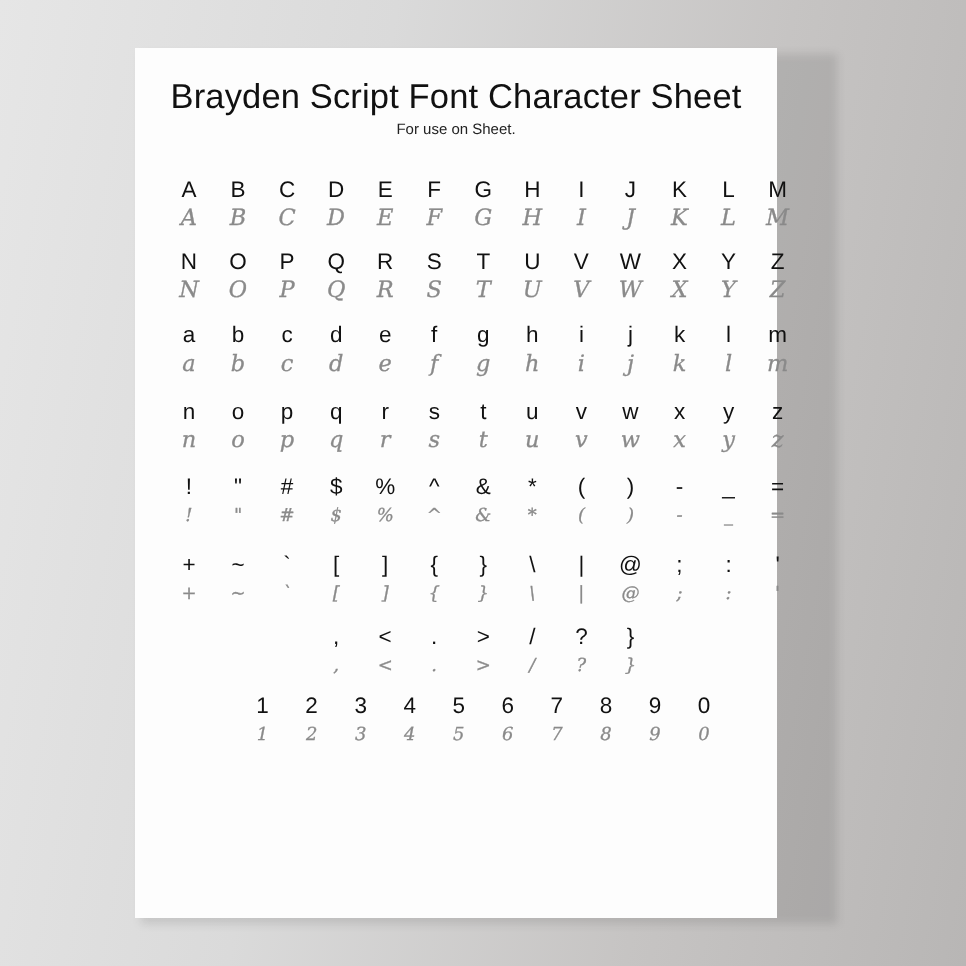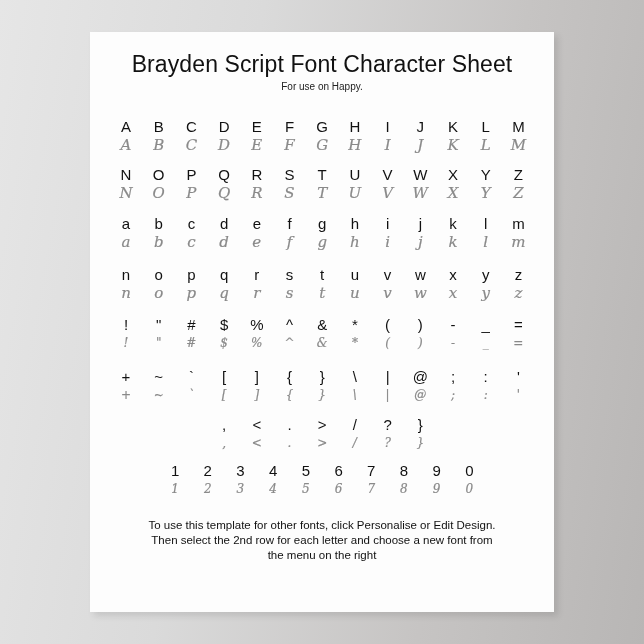--- a/index.html
+++ b/index.html
@@ -6,21 +6,21 @@
   body {
     width:644px; height:644px; overflow:hidden; position:relative;
     background: linear-gradient(100deg, #e6e6e6 0%, #dadada 35%, #c6c4c3 70%, #b8b6b5 100%);
     font-family: "Liberation Sans", sans-serif;
   }
   .shadow {
     position:absolute; left:94px; top:36px; width:464px; height:580px;
     background: rgba(0,0,0,0.10); filter: blur(3px);
   }
   .poster {
-    position:absolute; left:90px; top:32px; width:464px; height:580px;
+    position:absolute; left:90px; top:32px; width:428px; height:580px;
     background:#fdfdfd;
   }
   .title {
     position:absolute; left:0; right:0; top:19px; text-align:center;
     font-size:23px; color:#111; letter-spacing:0.1px;
   }
   .subtitle {
     position:absolute; left:0; right:0; top:49px; text-align:center;
     font-size:10px; color:#222;
   }
@@ -47,21 +47,21 @@
     position:absolute; left:0; right:0; top:551px; text-align:center;
     font-size:11.5px; color:#111;
   }
 </style>
 </head>
 <body>
 
 <div class="shadow"></div>
 <div class="poster">
   <div class="title">Brayden Script Font Character Sheet</div>
-  <div class="subtitle">For use on Happy.</div>
+  <div class="subtitle">For use on Sheet.</div>
 
   <div id="grid">
       <div class="row" style="top: 86px;">
         <div class="cell" style="left: 36px;">
           <span class="plain">A</span>
           <span class="script">A</span>
         </div>
         <div class="cell" style="left: 68.7px;">
           <span class="plain">B</span>
           <span class="script">B</span>
@@ -448,18 +448,13 @@
           <span class="plain">9</span>
           <span class="script small">9</span>
         </div>
         <div class="cell" style="left: 379.35px;">
           <span class="plain">0</span>
           <span class="script small">0</span>
         </div>
       </div>
     </div>
 
-  <div class="instructions">
-    <div>To use this template for other fonts, click Personalise or Edit Design.</div>
-    <div>Then select the 2nd row for each letter and choose a new font from</div>
-    <div>the menu on the right</div>
-  </div>
 </div>
 
 </body></html>

